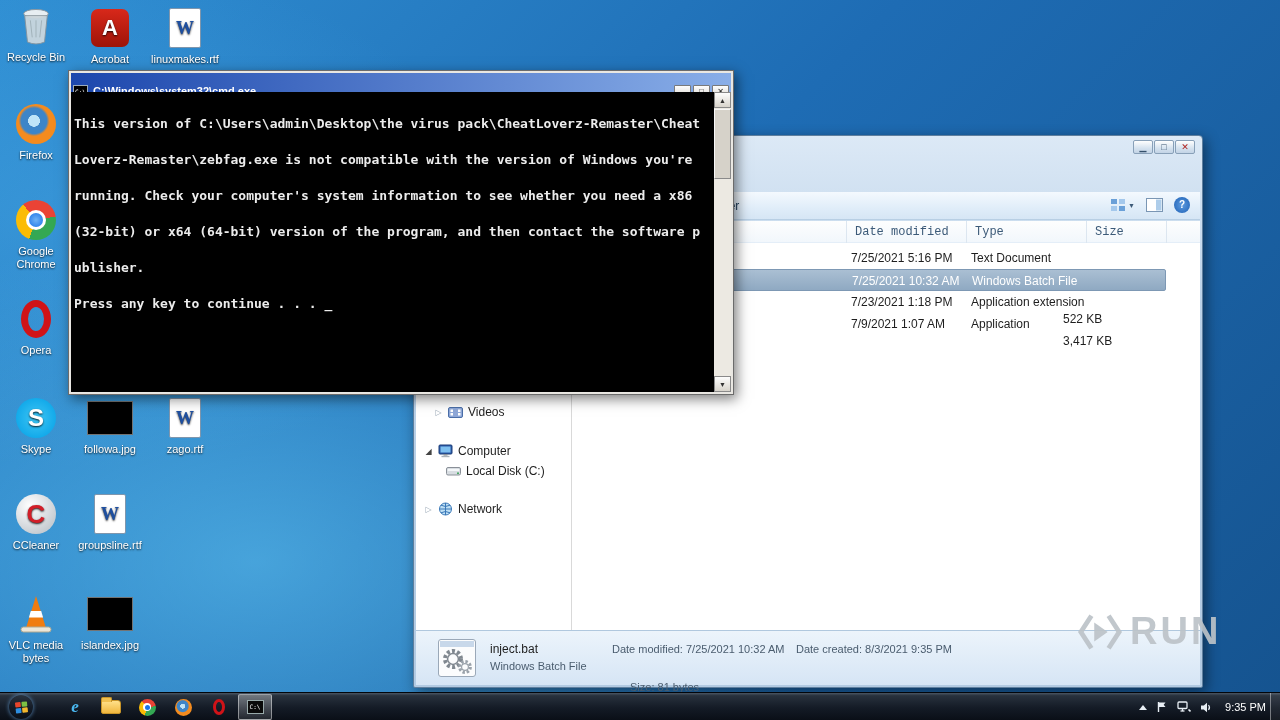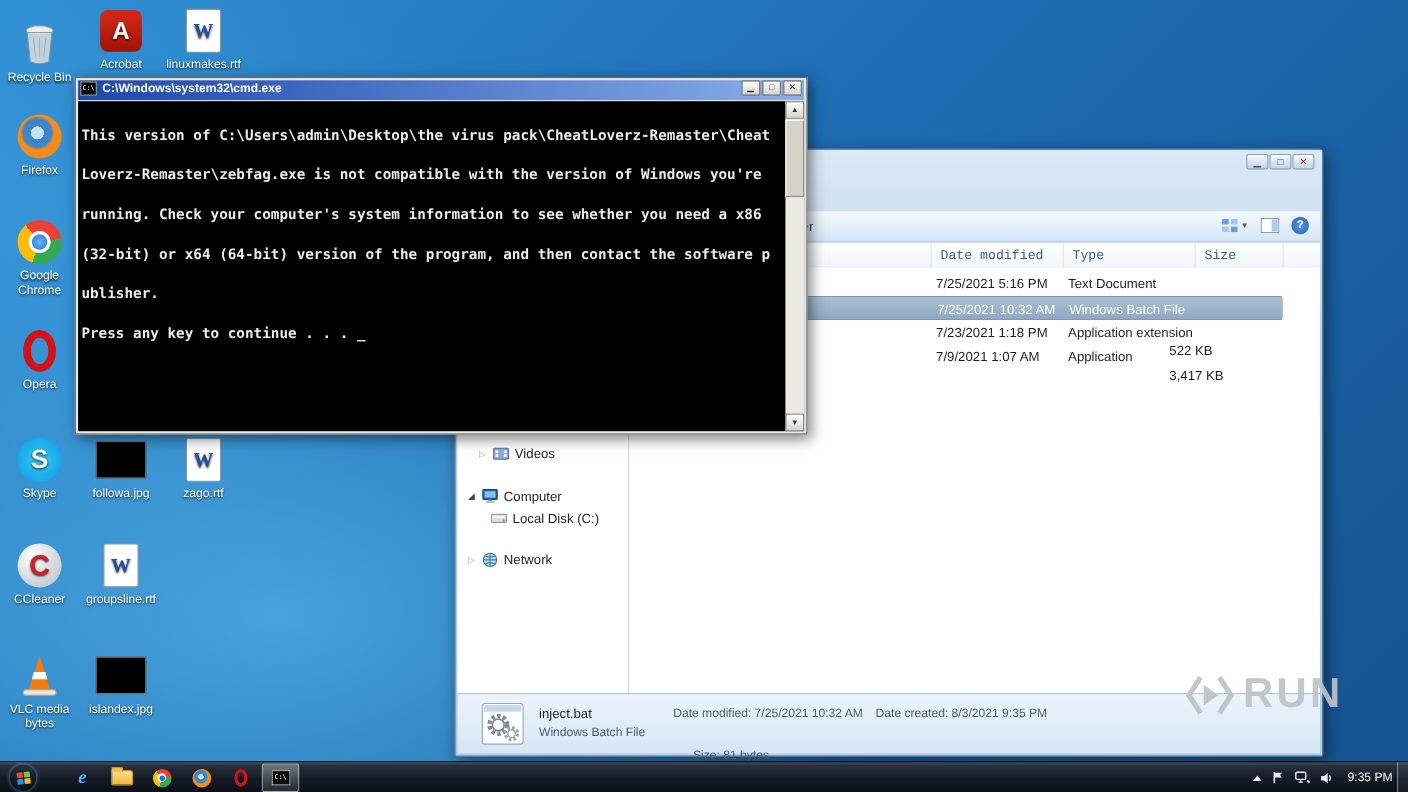--- a/index.html
+++ b/index.html
@@ -88,21 +88,21 @@
   .dp-name { position:absolute; left:74px; top:11px; font-size:12px; color:#1e1e1e; }
   .dp-type { position:absolute; left:74px; top:29px; }
   .dp-mod  { position:absolute; left:160px; top:12px;margin-left:36px; }
   .dp-size { position:absolute; left:214px; top:30px;margin-top:20px; }
   .dp-created { position:absolute; left:380px; top:12px; }
 
   
   #cmd { position:absolute; left:68px; top:70px; width:666px; height:325px; background:#e9e7e2;
          border:1px solid #6b6b6b; box-shadow:3px 4px 12px rgba(0,0,0,.5); padding:2px; z-index:20; }
   .c-titlebar { height:18px; background:linear-gradient(90deg,#1c47ad,#89aee8); display:flex;
-                align-items:flex-end; padding:4px 2px; }
+                align-items:flex-start; padding:12px 2px; }
   .c-ico { width:15px; height:13px; background:#000; border:1px solid #9ab; color:#fff;
            font-size:6px; line-height:11px; text-align:center; font-family:"DejaVu Sans Mono",monospace; }
   .c-title { color:#fff; font-weight:bold; font-size:11px; margin-left:5px; flex:1; white-space:nowrap; overflow:hidden; }
   .tbtn { width:17px; height:14px; background:linear-gradient(#fdfdfd,#d8d4cc); border:1px solid #7a7a7a;
           border-radius:1px; font-size:8px; line-height:12px; text-align:center; color:#222; margin-left:2px; }
   .console { position:absolute; left:2px; right:2px; top:21px; bottom:2px; background:#000; overflow:hidden; }
   .con-text { position:absolute; left:3px; top:2px; right:20px; color:#ececec;
               font-family:"DejaVu Sans Mono",monospace; font-size:13px; line-height:12px; font-weight:bold;
               white-space:pre; }
   .scrollv { position:absolute; right:0; top:0; bottom:0; width:17px; background:#ece9e2; }
@@ -147,21 +147,21 @@
   .clock { color:#fff; font-size:11px; padding-left:4px; }
   .show-desktop { position:absolute; right:0; top:0; width:10px; height:28px;
                   border-left:1px solid rgba(255,255,255,.4); background:rgba(255,255,255,.06); }
 </style>
 </head>
 <body>
 
 <div id="screen">
 
   <div class="desktop">
-    <div class="dicon" style="left:0;top:18px">
+    <div class="dicon" style="left:0;top:4px">
       <div class="ico">
         <svg width="34" height="42" viewBox="0 0 36 42">
             <ellipse cx="18" cy="8" rx="13" ry="4.5" fill="#e7eef2" stroke="#8a959c"></ellipse>
             <path d="M6 10 L30 10 L27 38 Q18 42 9 38 Z" fill="#cfd9de" opacity="0.92" stroke="#8a959c"></path>
             <path d="M12 15 l2 18 M18 15 l0 18 M24 15 l-2 18" stroke="#9fb0b8" fill="none"></path>
           </svg>
       </div>
       <div class="lbl">Recycle Bin</div>
     </div>
     <div class="dicon" style="left:74px;top:6px">

